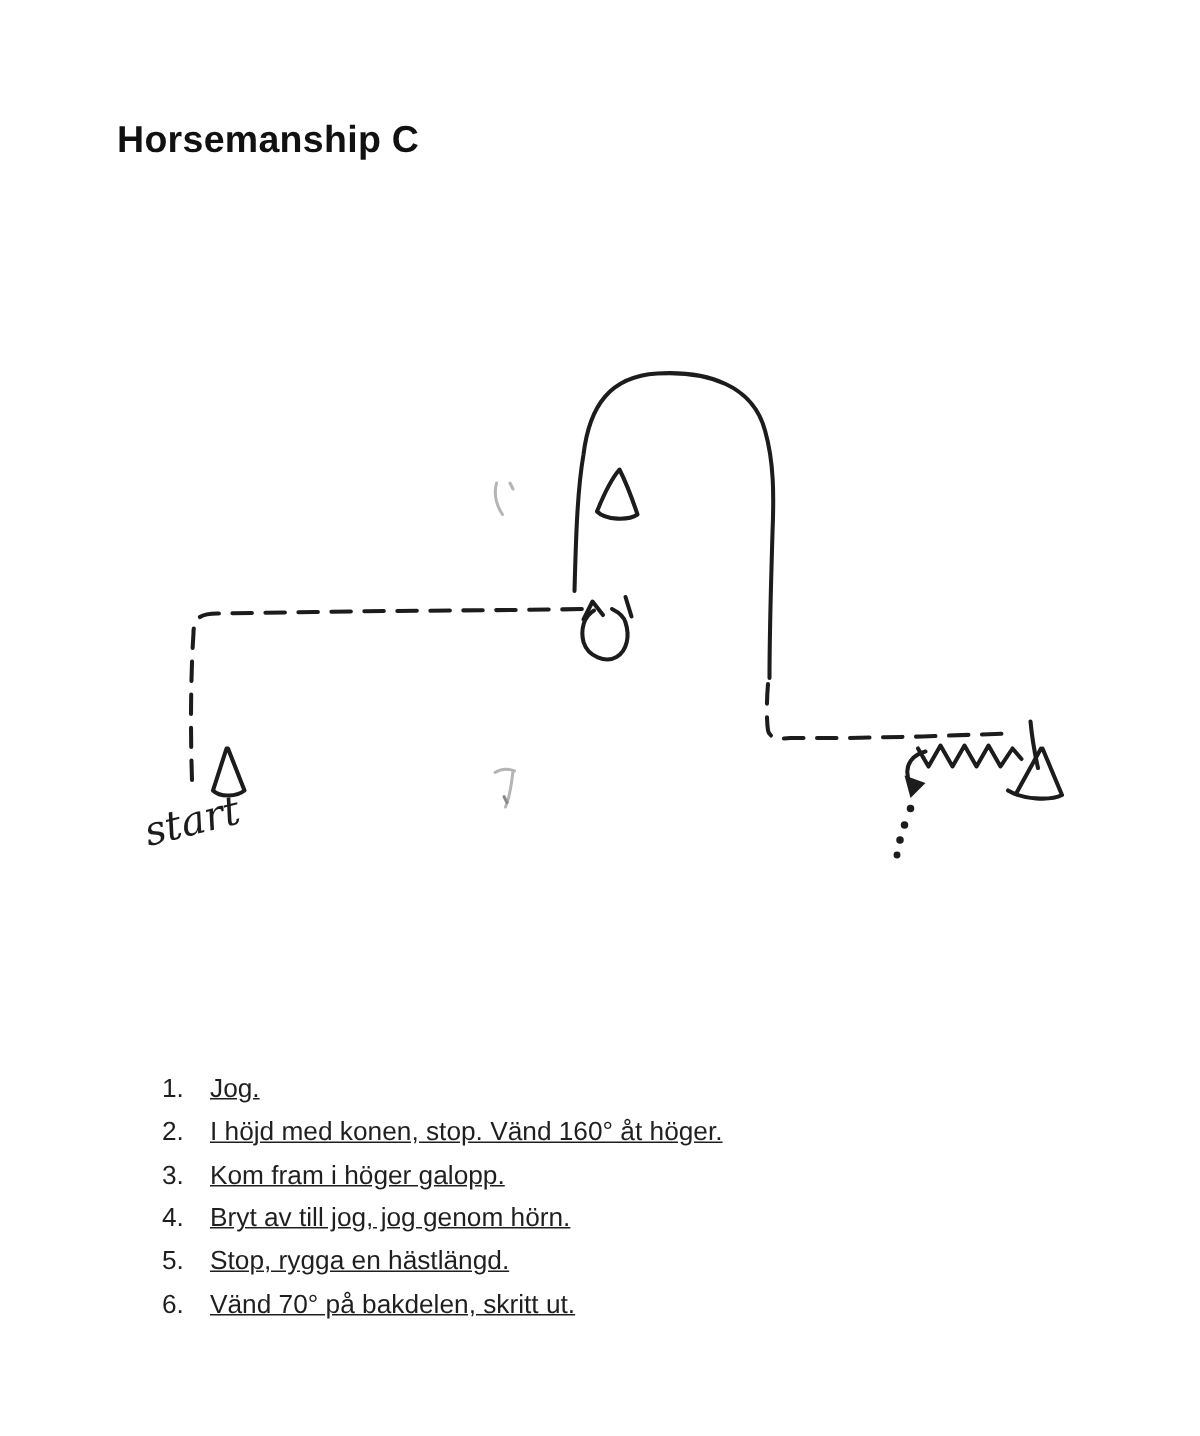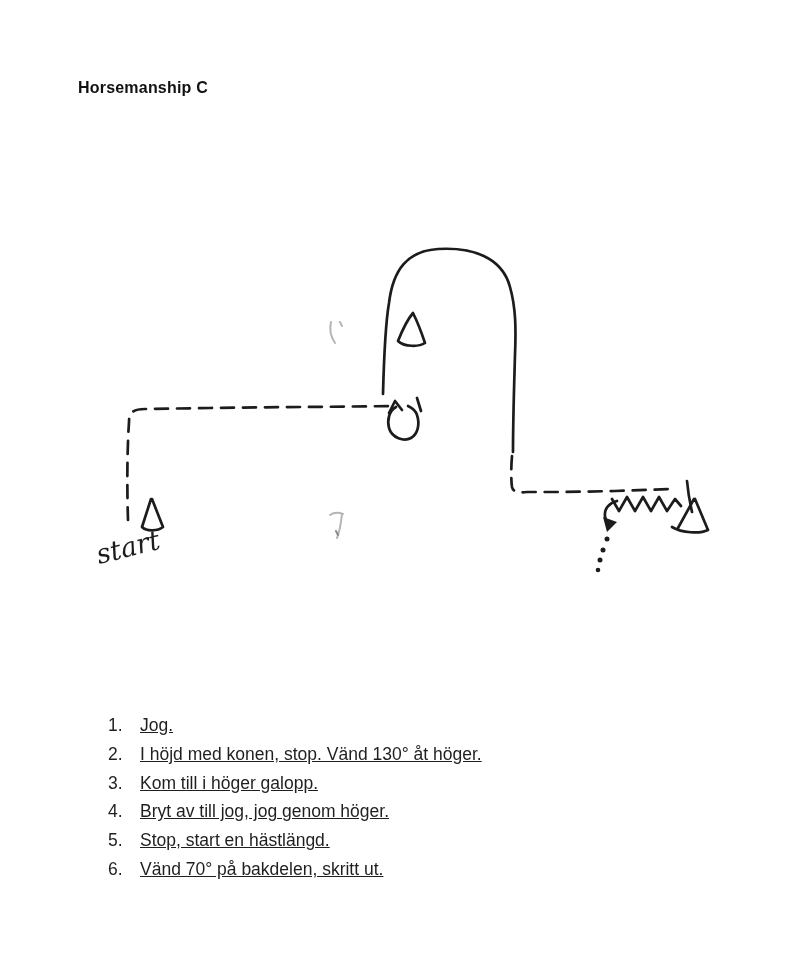--- a/index.html
+++ b/index.html
@@ -13,21 +13,21 @@
     width: 800px;
     height: 957px;
     background: #ffffff;
     overflow: hidden;
   }
   .doc-title {
     position: absolute;
     left: 78px;
     top: 79px;
     margin: 0;
-    font-size: 16px;
+    font-size: 25px;
     font-weight: 700;
     color: #111111;
     letter-spacing: 0.2px;
     font-family: "Liberation Sans", sans-serif;
   }
   .course-svg {
     position: absolute;
     left: 0;
     top: 0;
     width: 800px;
@@ -130,33 +130,33 @@
     </g>
   </svg>
 
   <div class="instructions">
     <div class="instr-row">
       <span class="instr-num">1.</span>
       <span class="instr-text">Jog.</span>
     </div>
     <div class="instr-row">
       <span class="instr-num">2.</span>
-      <span class="instr-text">I höjd med konen, stop. Vänd 130° åt höger.</span>
+      <span class="instr-text">I höjd med konen, stop. Vänd 160° åt höger.</span>
     </div>
     <div class="instr-row">
       <span class="instr-num">3.</span>
-      <span class="instr-text">Kom till i höger galopp.</span>
+      <span class="instr-text">Kom fram i höger galopp.</span>
     </div>
     <div class="instr-row">
       <span class="instr-num">4.</span>
-      <span class="instr-text">Bryt av till jog, jog genom höger.</span>
+      <span class="instr-text">Bryt av till jog, jog genom hörn.</span>
     </div>
     <div class="instr-row">
       <span class="instr-num">5.</span>
-      <span class="instr-text">Stop, start en hästlängd.</span>
+      <span class="instr-text">Stop, rygga en hästlängd.</span>
     </div>
     <div class="instr-row">
       <span class="instr-num">6.</span>
       <span class="instr-text">Vänd 70° på bakdelen, skritt ut.</span>
     </div>
   </div>
 
 </div>
 
 </body></html>

